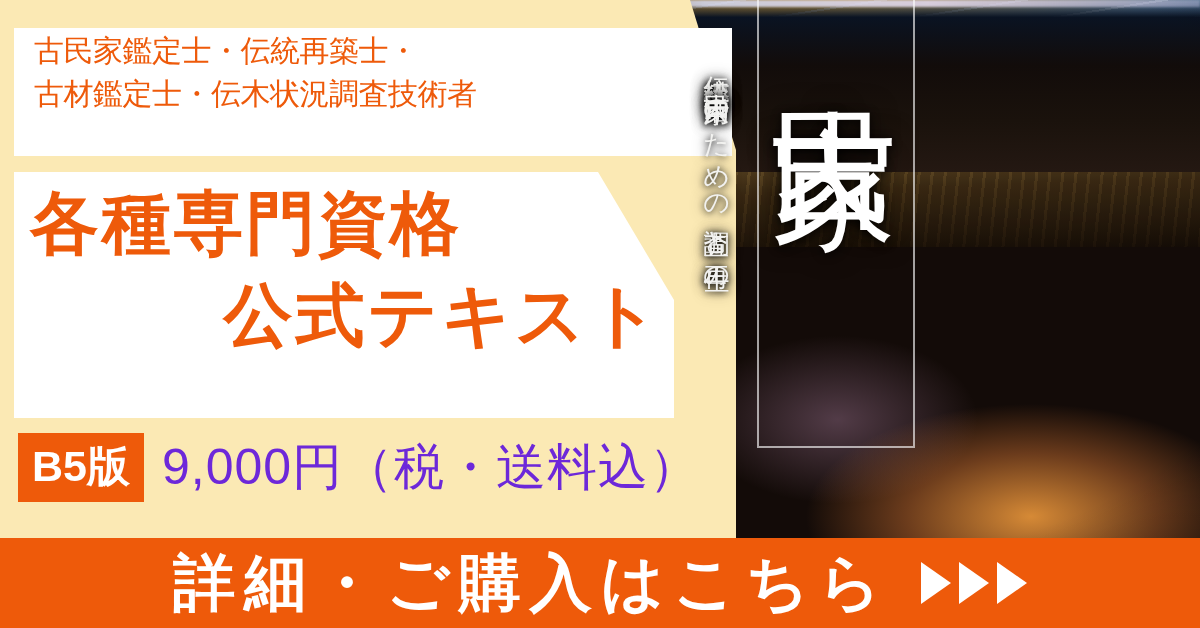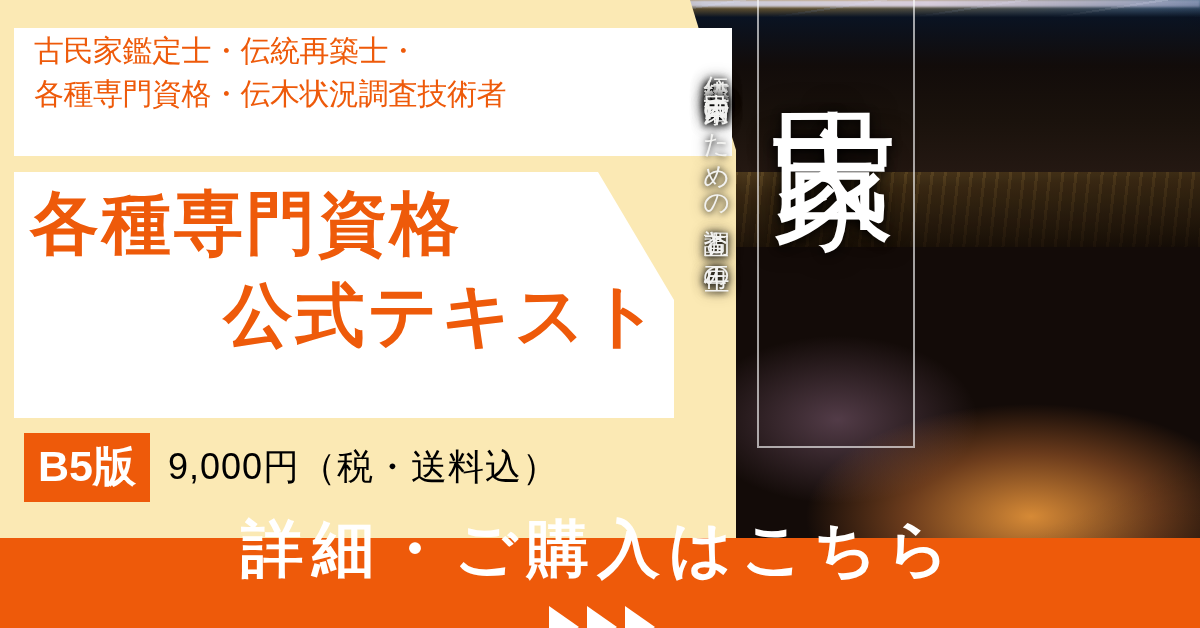--- a/index.html
+++ b/index.html
@@ -248,42 +248,40 @@
   }
   .badge {
     background: #ee5a0a;
     color: #ffffff;
     font-weight: 700;
     font-size: 43px;
     line-height: 1;
     padding: 12px 14px 14px 14px;
     letter-spacing: 0px;
     white-space: nowrap;
-    margin-left: 6px;
   }
   .price-text {
-    color: #000000;
-    font-size: 36px;
+    color: #6d28d9;
+    font-size: 50px;
     font-weight: 400;
     letter-spacing: 1px;
     white-space: nowrap;
   }
 
   
   .cta {
     position: absolute;
     left: 0; bottom: 0;
     width: 1200px; height: 90px;
     background: #ee5a0a;
     display: flex;
     align-items: center;
     justify-content: center;
     gap: 26px;
     z-index: 20;
-    flex-direction: column;
   }
   .cta-text {
     color: #ffffff;
     font-weight: 700;
     font-size: 62px;
     letter-spacing: 9px;
     line-height: 1;
     white-space: nowrap;
   }
   .arrows {
@@ -324,21 +322,21 @@
   <div class="cover-sub">伝統構法 古民家活用のための調査と再生の</div>
 
   <div class="cover-title">古民家</div>
 
   <div class="wedge"></div>
   <div class="card card-top"></div>
   <div class="card card-mid"></div>
 
   <div class="qual-lines">
     <div>古民家鑑定士・伝統再築士・</div>
-    <div>各種専門資格・伝木状況調査技術者</div>
+    <div>古材鑑定士・伝木状況調査技術者</div>
   </div>
 
   <div class="headline">
     <span class="ln1">各種専門資格</span>
     <span class="ln2">公式テキスト</span>
   </div>
 
   <div class="price-row">
     <span class="badge">B5版</span>
     <span class="price-text">9,000円（税・送料込）</span>

